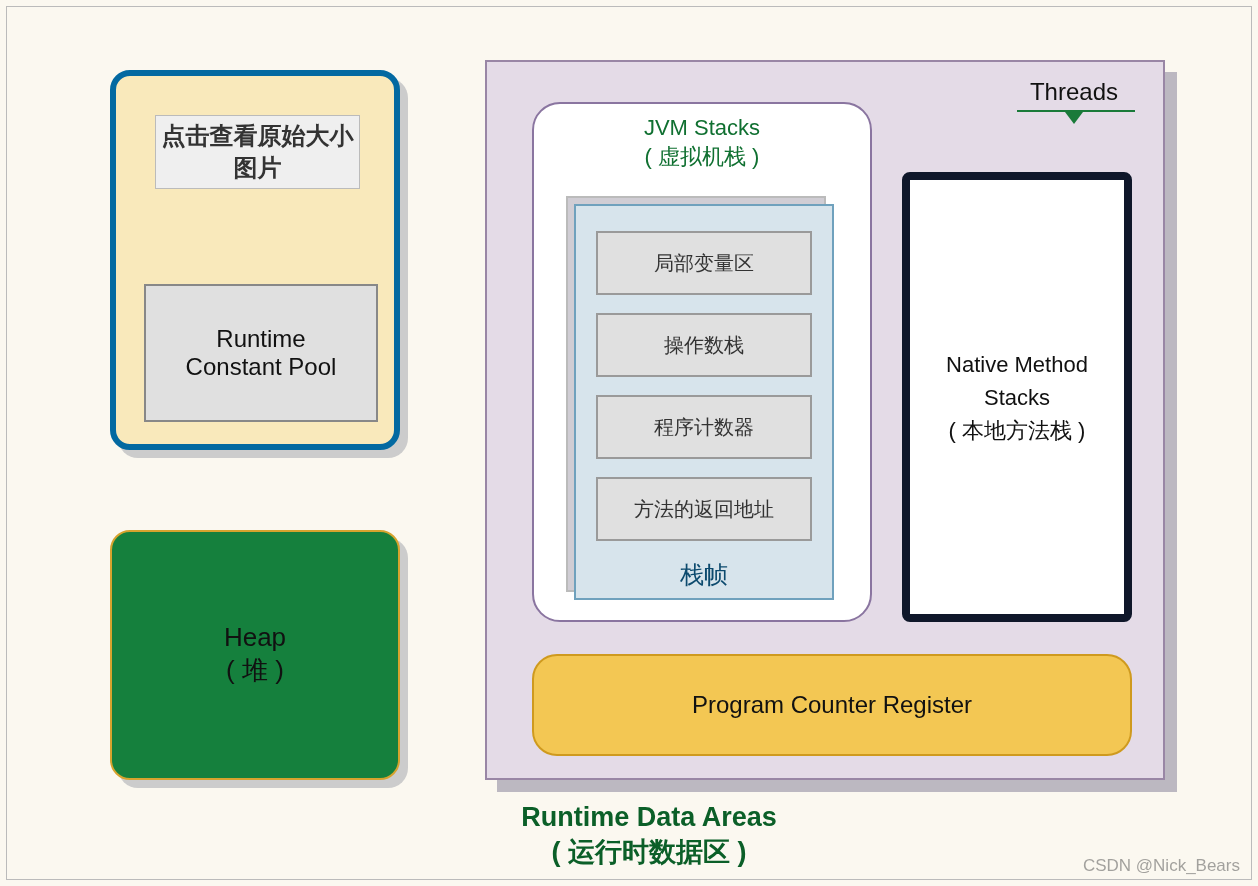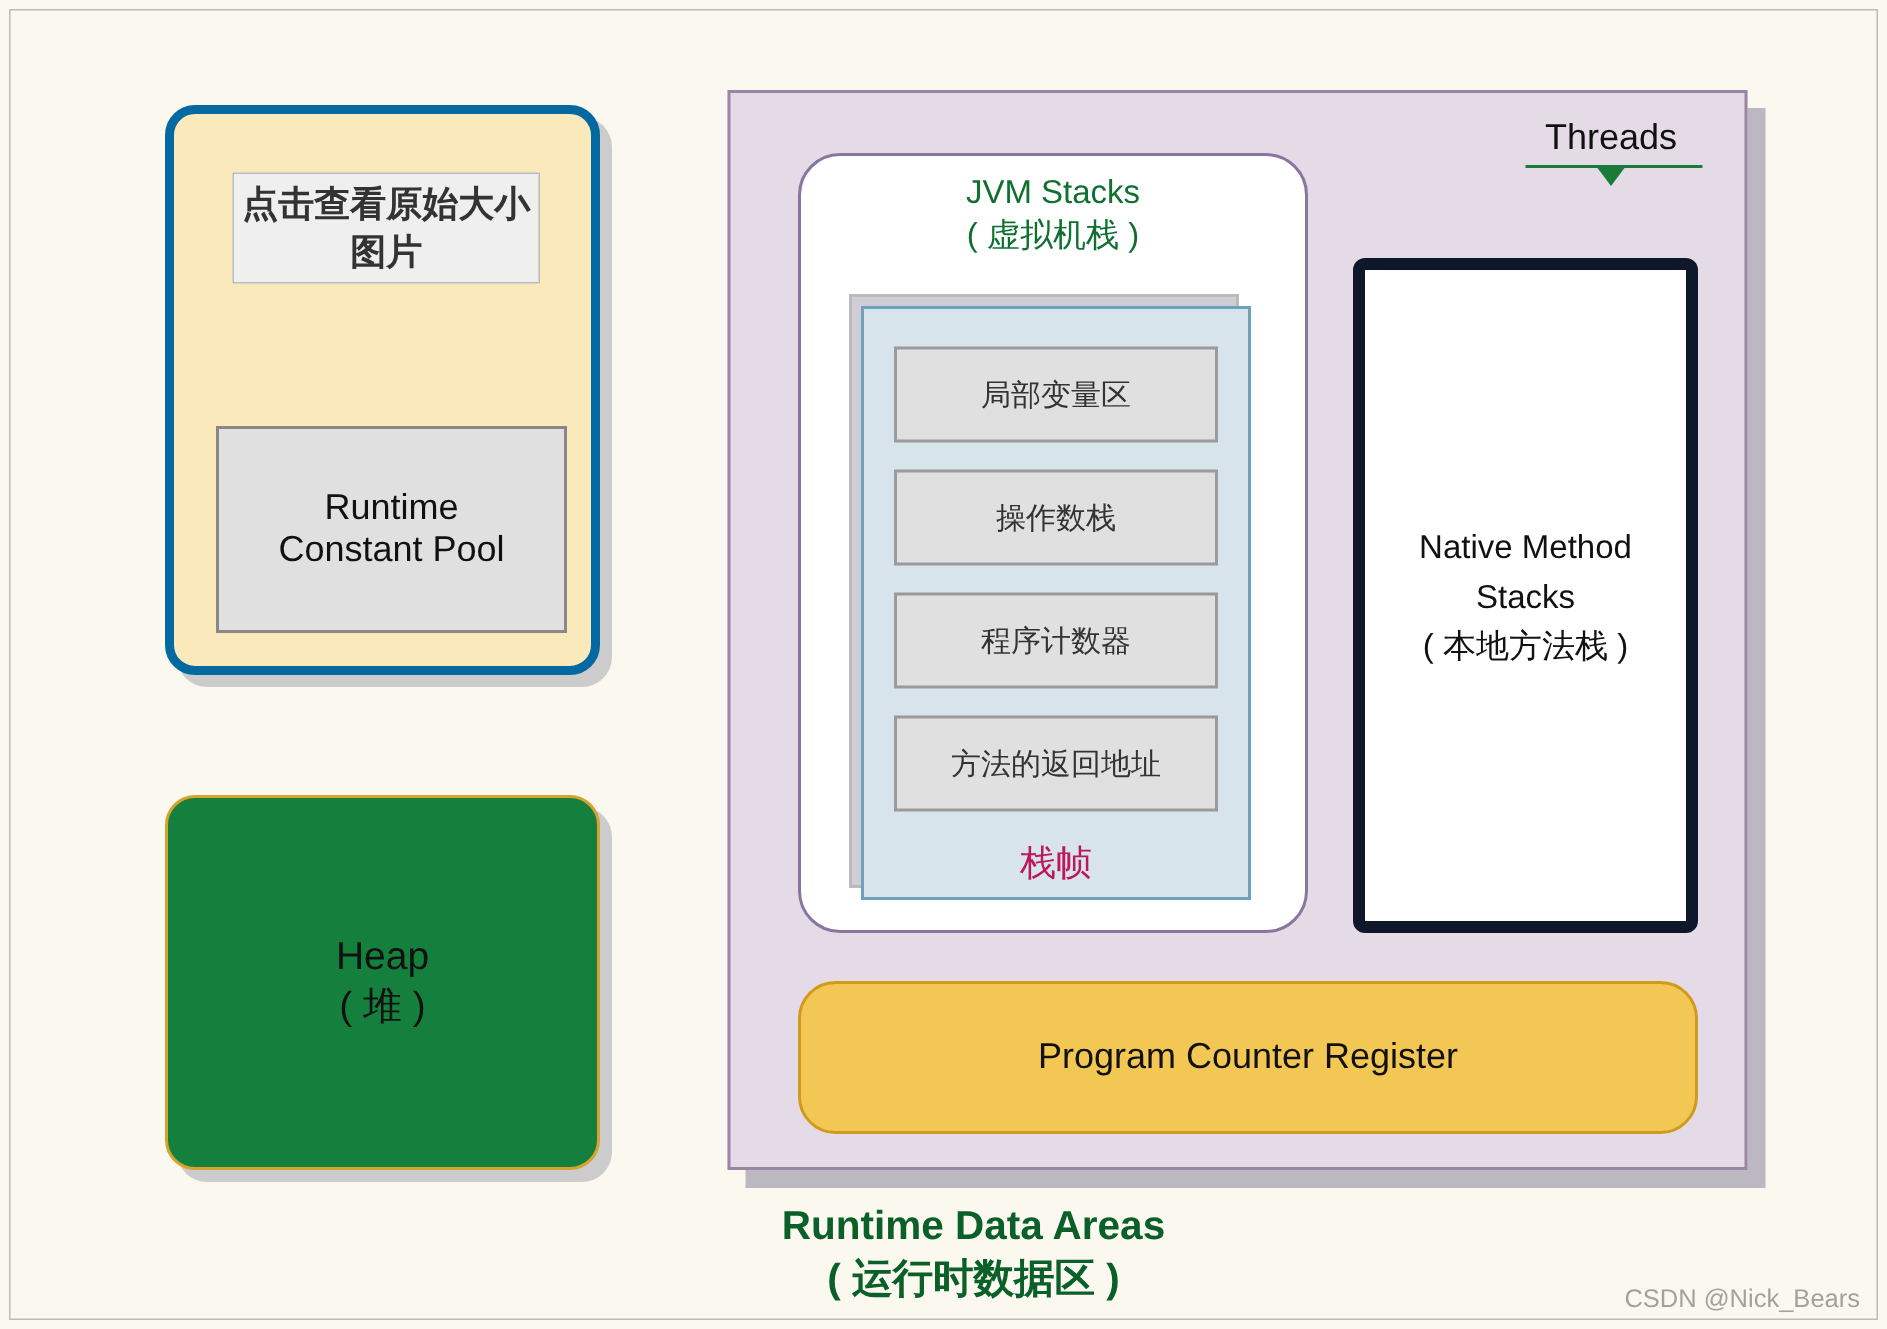--- a/index.html
+++ b/index.html
@@ -162,21 +162,21 @@
   .frame-item {
     background: #e0e0e0;
     border: 2px solid #9a9a9a;
     height: 64px;
     margin-bottom: 18px;
     display: flex; align-items: center; justify-content: center;
     font-size: 20px; color: #333;
   }
   .frame-label {
     text-align: center;
-    color: #be185d;
+    color: #0c4a6e;
     font-size: 24px;
     margin-top: 16px;
   }
 
   
   .native-stacks {
     position: absolute;
     left: 415px; top: 110px;
     width: 230px; height: 450px;
     background: #fff;

